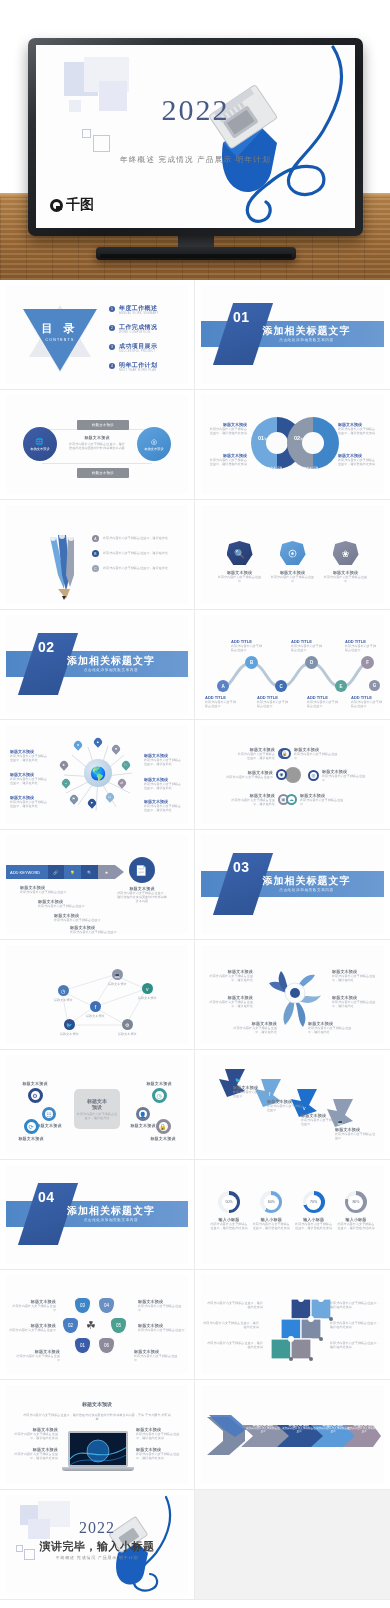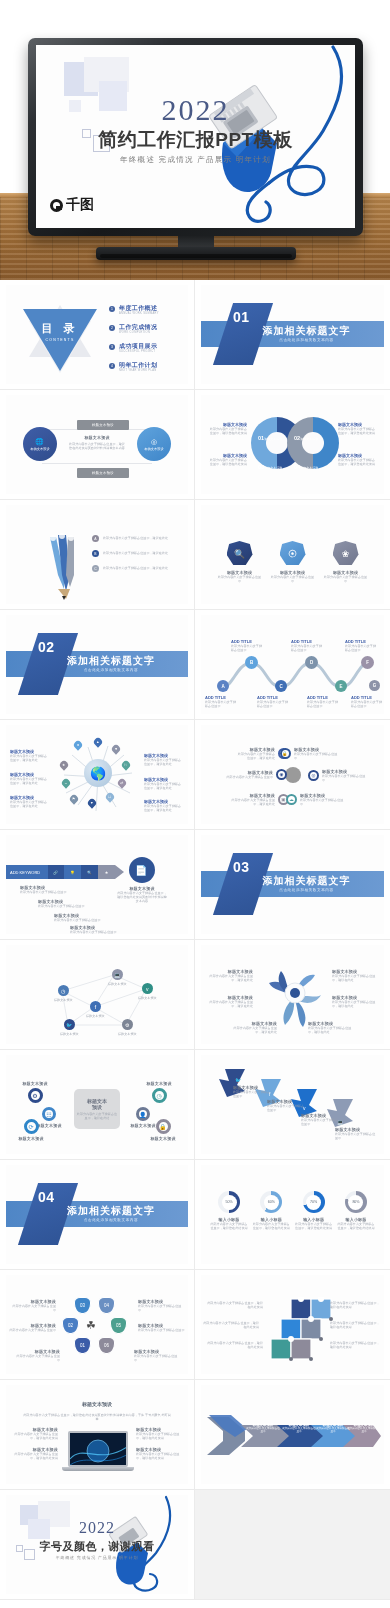--- a/index.html
+++ b/index.html
@@ -240,21 +240,20 @@
                 <rect x="64" y="57" width="3" height="6"></rect>
               <rect x="69" y="57" width="3" height="6"></rect>
                 <rect x="74" y="57" width="3" height="6"></rect>
               <rect x="79" y="57" width="3" height="6"></rect>
                 <rect x="84" y="57" width="3" height="6"></rect>
             </g>
           </g>
         </svg>
 
         <div class="hero-year">2022</div>
-        <div class="hero-title">简约工作汇报PPT模板</div>
         <div class="hero-sub">年终概述 完成情况 产品展示 明年计划</div>
 
         <div class="hero-logo">
           <span class="mark"></span>
           <span class="txt">千图</span>
         </div>
       </div>
     </div>
     <div class="tv-stand-neck"></div>
     <div class="tv-stand-base"></div>
@@ -995,20 +994,20 @@
       <div class="sq" style="left:18px;top:54px;width:11px;height:11px;border:1px solid #c3c8da"></div>
       <svg style="position:absolute;right:2px;top:0" width="86" height="100" viewBox="0 0 86 100">
         <path d="M66 2 C76 24 66 44 56 58 C48 68 36 76 34 84 C32 94 44 98 52 94 C60 90 58 80 50 79" fill="none" stroke="#1558b0" stroke-width="2.2" stroke-linecap="round"></path>
         <path d="M18 58 L34 44 L48 58 L44 78 C42 88 32 92 24 88 C16 84 14 72 18 58 Z" fill="#1b5fbe"></path>
         <g transform="rotate(-34 30 42)">
           <rect x="14" y="28" width="32" height="22" rx="2" fill="#e8e9eb" stroke="#c3c6cb"></rect>
           <rect x="20" y="36" width="18" height="11" rx="1" fill="#adb2b9"></rect>
         </g>
       </svg>
       <div class="fin-year">2022</div>
-      <div class="fin-title">字号及颜色，谢谢观看</div>
+      <div class="fin-title">演讲完毕，输入小标题</div>
       <div class="fin-sub">年终概述 完成情况 产品展示 明年计划</div>
     </div>
   </div>
 
   <div class="slide blank"></div>
 
 </div>
 
 </body></html>

